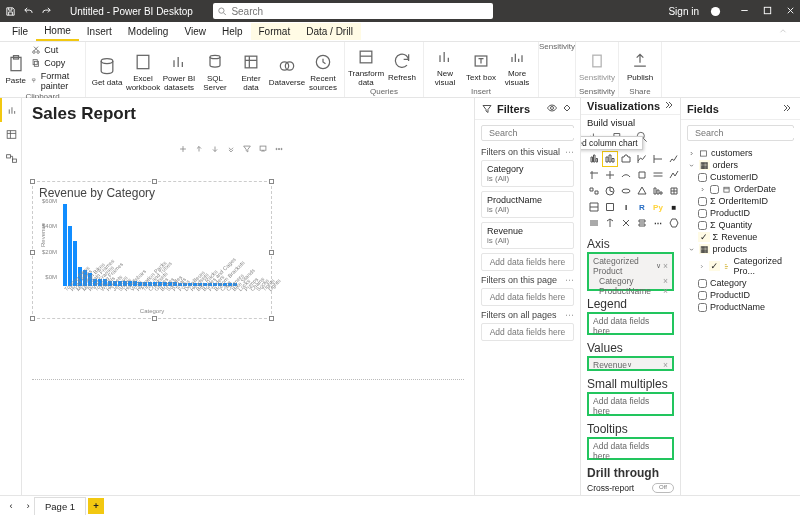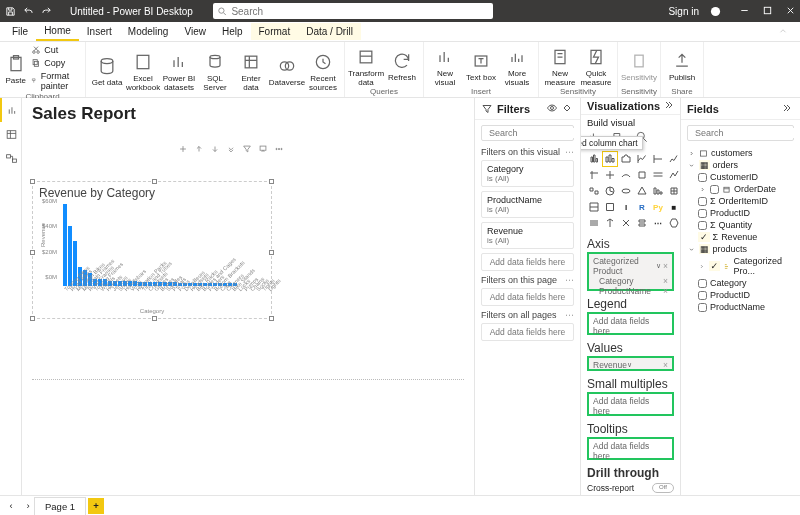--- a/index.html
+++ b/index.html
@@ -289,36 +289,20 @@
       <div class="rb-btn">
           <svg viewBox="0 0 24 24">
             <path d="M6 18V12M10 18V8M14 18V14M18 18V10"></path>
           </svg>
           <span>More visuals</span>
         </div>
     </div>
     <div class="rg-label">Insert</div>
   </div>
   <div class="ribbon-group">
-    <div class="rg-body">
-      <div class="rb-btn">
-          <svg viewBox="0 0 24 24">
-            <rect x="6" y="4" width="12" height="16"></rect>
-            <path d="M9 8h6M9 12h6"></path>
-          </svg>
-          <span>New measure</span>
-        </div>
-      <div class="rb-btn">
-          <svg viewBox="0 0 24 24">
-            <rect x="6" y="4" width="12" height="16"></rect>
-            <path d="M13 4l-4 8h6l-4 8"></path>
-          </svg>
-          <span>Quick measure</span>
-        </div>
-    </div>
     <div class="rg-label">Sensitivity</div>
   </div>
   <div class="ribbon-group">
     <div class="rg-body">
         <div class="rb-btn" style="opacity:.5">
           <svg viewBox="0 0 24 24">
             <rect x="7" y="5" width="10" height="14"></rect>
           </svg>
           <span>Sensitivity</span>
         </div>

